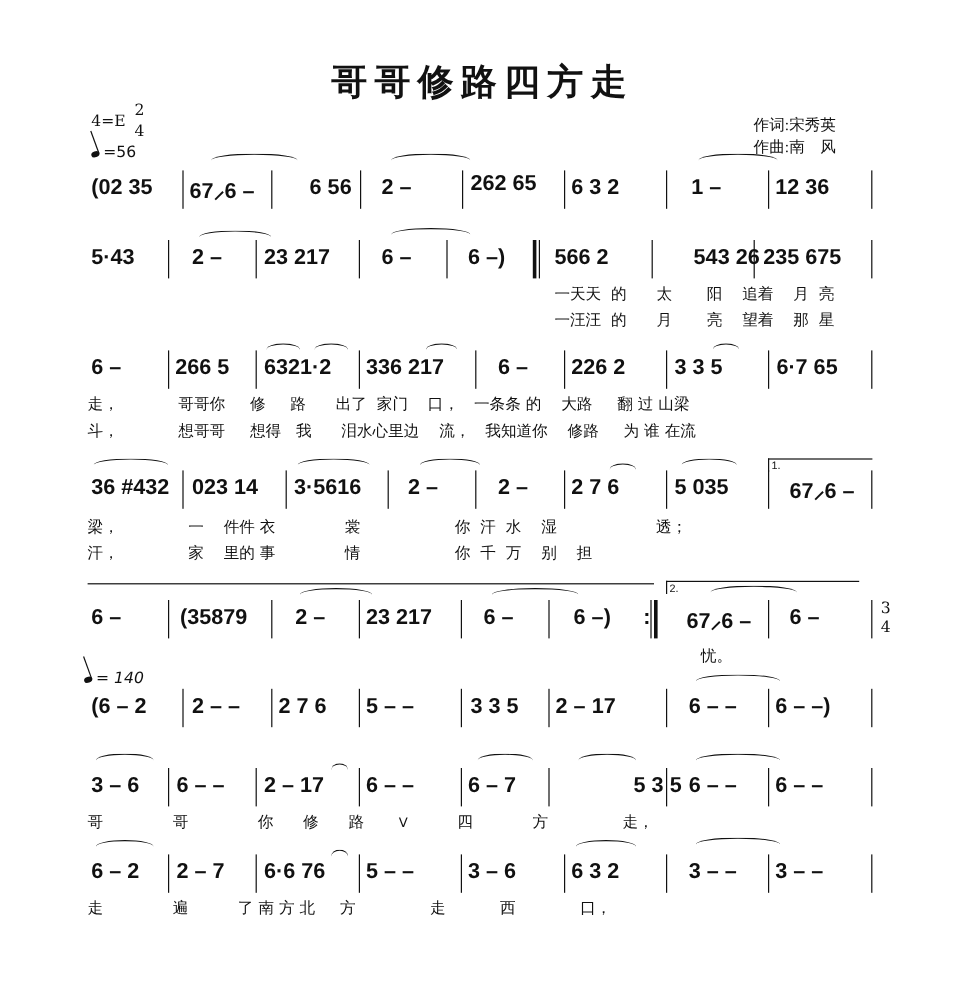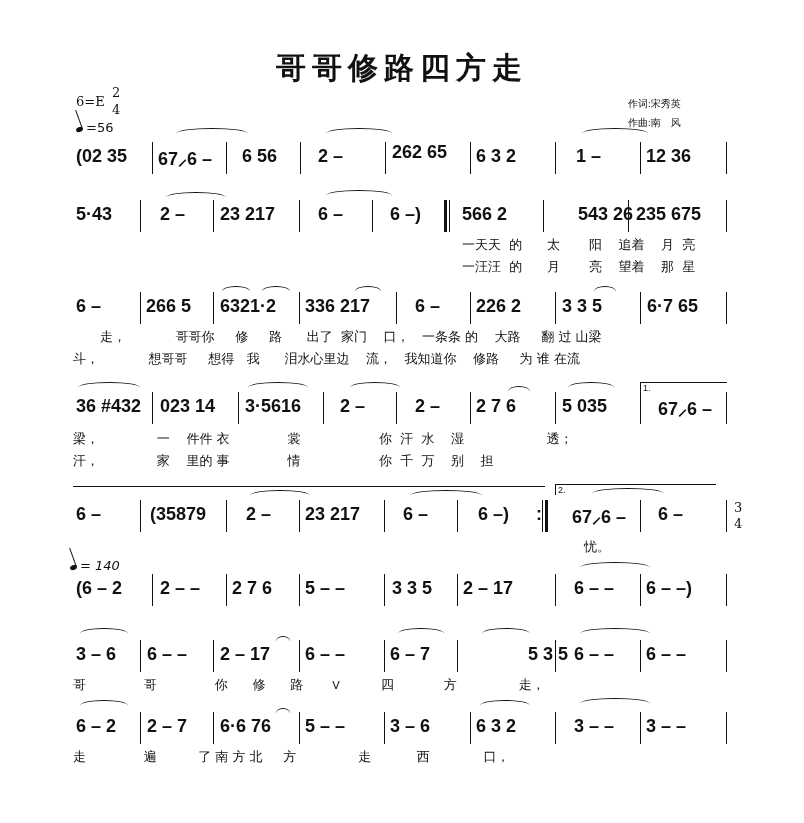--- a/index.html
+++ b/index.html
@@ -1,57 +1,57 @@
 <!DOCTYPE html>
 <html><head>
 <meta charset="utf-8">
 <style>
   html, body { margin: 0; padding: 0; background: #ffffff; }
   body { width: 804px; height: 823px; position: relative; overflow: hidden; font-family: "Liberation Sans", sans-serif; color: #111; }
   .title { position: absolute; left: 0; width: 804px; top: 48px; text-align: center; font-family: "DejaVu Serif", serif; font-size: 30px; font-weight: bold; letter-spacing: 6px; }
   .meta { position: absolute; font-family: "DejaVu Serif", serif; font-size: 13px; line-height: 19px; }
-  .credits { position: absolute; left: 628px; top: 94px; font-family: Liberation Serif, serif; font-size: 10px; line-height: 19px; }
+  .credits { position: absolute; left: 628px; top: 94px; font-family: Liberation Serif, serif; font-size: 13px; line-height: 19px; }
   .tempo { position: absolute; font-size: 13px; font-family: "DejaVu Sans", sans-serif; }
   .note-glyph { display: inline-block; width: 7px; height: 5px; background: #111; border-radius: 50%; transform: rotate(-20deg); margin-right: 3px; position: relative; }
   .note-glyph::after { content: ""; position: absolute; right: 0; bottom: 2px; width: 1px; height: 20px; background: #111; }
   .line { position: absolute; left: 0; width: 804px; }
   .m { position: absolute; white-space: nowrap; font-size: 18px; font-weight: bold; font-family: "Liberation Sans", sans-serif; }
   .bar { position: absolute; width: 1px; background: #111; }
   .bar.thick { width: 3px; }
   .lyric { position: absolute; white-space: nowrap; font-size: 13px; font-family: "DejaVu Sans", sans-serif; }
   .slur { position: absolute; border-top: 1px solid #111; border-radius: 50% 50% 0 0; height: 10px; }
   .volta { position: absolute; border-top: 1px solid #111; border-left: 1px solid #111; height: 10px; font-size: 9px; padding-left: 2px; }
 </style>
 </head>
 <body>
 
 <div class="title">哥哥修路四方走</div>
 
 <div class="meta" style="left:76px; top:92px;">
-  <span>6=E</span>
+  <span>4=E</span>
 </div>
 <div class="meta" style="left:112px; top:84px; text-align:center; line-height:17px;">
   <div>2</div>
   <div>4</div>
 </div>
 <div class="tempo" style="left:76px; top:120px;">
   <span class="note-glyph"></span><span>=56</span>
 </div>
 
 <div class="credits">
   <div>作词:宋秀英</div>
   <div>作曲:南　风</div>
 </div>
 
 <div class="line" style="top:142px;">
   <div class="m" style="left:76px; top:4px;">(02 35</div>
   <div class="bar" style="left:152px; top:0; height:32px;"></div>
   <div class="m" style="left:158px; top:4px;">67⸝6 –</div>
   <div class="bar" style="left:226px; top:0; height:32px;"></div>
-  <div class="m" style="left:242px; top:4px;">6 56</div>
+  <div class="m" style="left:258px; top:4px;">6 56</div>
   <div class="bar" style="left:300px; top:0; height:32px;"></div>
   <div class="m" style="left:318px; top:4px;">2 –</div>
   <div class="bar" style="left:385px; top:0; height:32px;"></div>
   <div class="m" style="left:392px; top:0;">262 65</div>
   <div class="bar" style="left:470px; top:0; height:32px;"></div>
   <div class="m" style="left:476px; top:4px;">6 3 2</div>
   <div class="bar" style="left:555px; top:0; height:32px;"></div>
   <div class="m" style="left:576px; top:4px;">1 –</div>
   <div class="bar" style="left:640px; top:0; height:32px;"></div>
   <div class="m" style="left:646px; top:4px;">12 36</div>
@@ -99,21 +99,21 @@
   <div class="m" style="left:305px; top:4px;">336 217</div>
   <div class="bar" style="left:396px; top:0; height:32px;"></div>
   <div class="m" style="left:415px; top:4px;">6 –</div>
   <div class="bar" style="left:470px; top:0; height:32px;"></div>
   <div class="m" style="left:476px; top:4px;">226 2</div>
   <div class="bar" style="left:555px; top:0; height:32px;"></div>
   <div class="m" style="left:562px; top:4px;">3 3 5</div>
   <div class="bar" style="left:640px; top:0; height:32px;"></div>
   <div class="m" style="left:647px; top:4px;">6·7 65</div>
   <div class="bar" style="left:726px; top:0; height:32px;"></div>
-  <div class="lyric" style="left:73px; top:36px;margin-left:27px;">
+  <div class="lyric" style="left:73px; top:36px;">
     <span>走，</span>&nbsp;&nbsp;&nbsp;&nbsp;&nbsp;&nbsp;&nbsp;&nbsp;&nbsp;&nbsp;&nbsp;&nbsp;<span>哥哥你</span>&nbsp;&nbsp;&nbsp;&nbsp;&nbsp;<span>修</span>&nbsp;&nbsp;&nbsp;&nbsp;&nbsp;<span>路</span>&nbsp;&nbsp;&nbsp;&nbsp;&nbsp;&nbsp;<span>出了</span>&nbsp;&nbsp;<span>家门</span>&nbsp;&nbsp;&nbsp;&nbsp;<span>口，</span>&nbsp;&nbsp;&nbsp;<span>一条条</span>&nbsp;<span>的</span>&nbsp;&nbsp;&nbsp;&nbsp;<span>大路</span>&nbsp;&nbsp;&nbsp;&nbsp;&nbsp;<span>翻</span>&nbsp;<span>过</span>&nbsp;<span>山梁</span>
   </div>
   <div class="lyric" style="left:73px; top:58px;">
     <span>斗，</span>&nbsp;&nbsp;&nbsp;&nbsp;&nbsp;&nbsp;&nbsp;&nbsp;&nbsp;&nbsp;&nbsp;&nbsp;<span>想哥哥</span>&nbsp;&nbsp;&nbsp;&nbsp;&nbsp;<span>想得</span>&nbsp;&nbsp;&nbsp;<span>我</span>&nbsp;&nbsp;&nbsp;&nbsp;&nbsp;&nbsp;<span>泪水心</span><span>里边</span>&nbsp;&nbsp;&nbsp;&nbsp;<span>流，</span>&nbsp;&nbsp;&nbsp;<span>我知道</span><span>你</span>&nbsp;&nbsp;&nbsp;&nbsp;<span>修路</span>&nbsp;&nbsp;&nbsp;&nbsp;&nbsp;<span>为</span>&nbsp;<span>谁</span>&nbsp;<span>在流</span>
   </div>
   <div class="slur" style="left:222px; top:-6px; width:28px;"></div>
   <div class="slur" style="left:262px; top:-6px; width:28px;"></div>
   <div class="slur" style="left:355px; top:-6px; width:26px;"></div>
   <div class="slur" style="left:594px; top:-6px; width:22px;"></div>
 </div>

